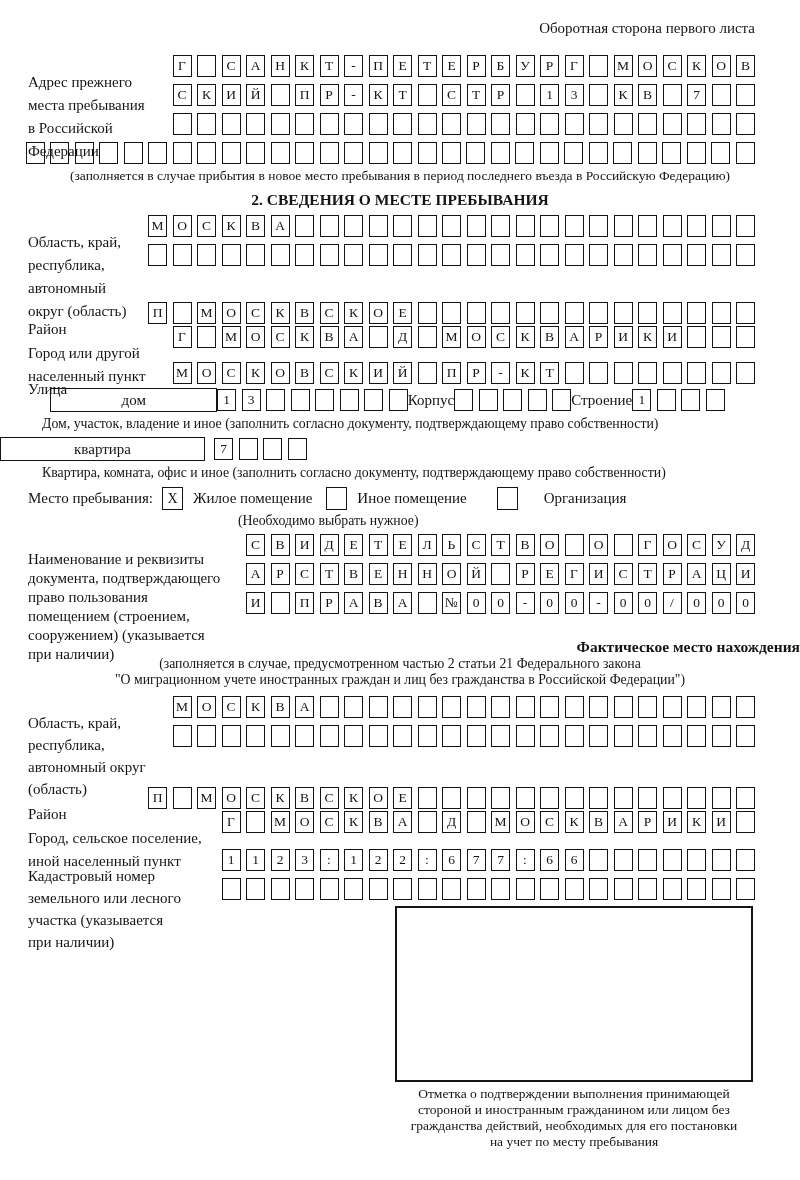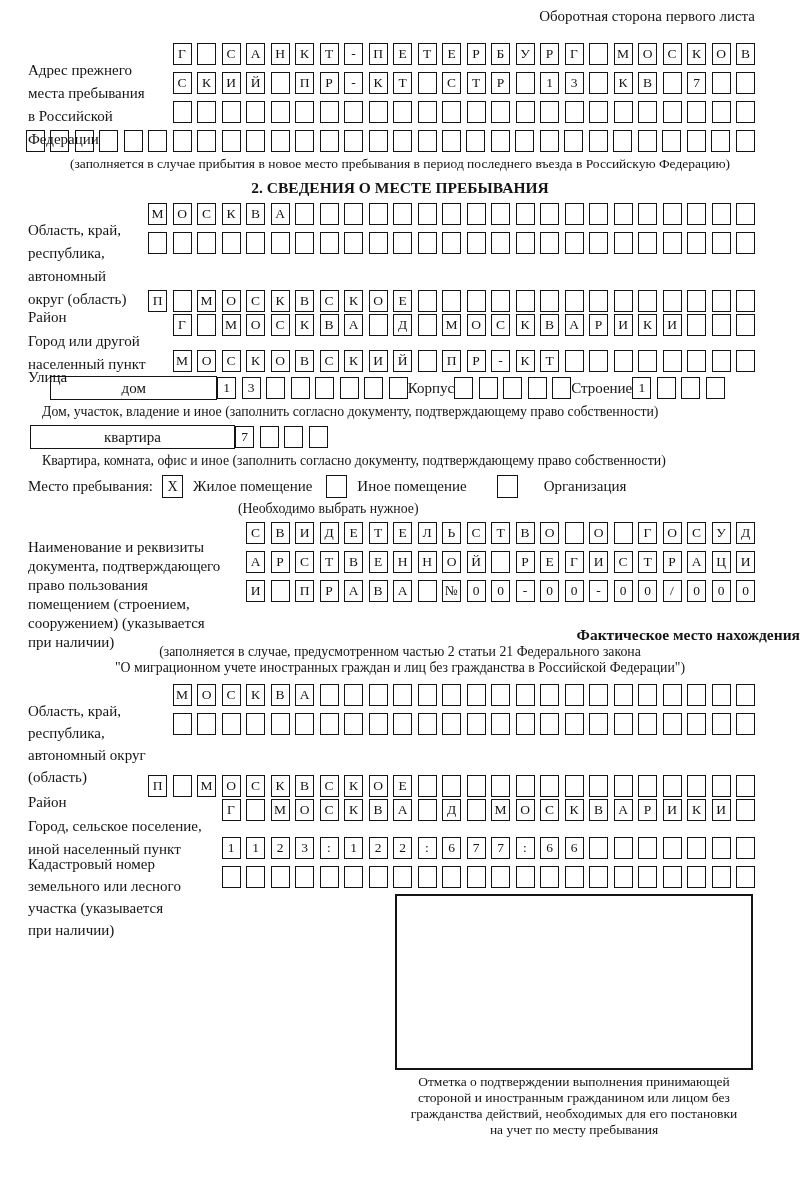--- a/index.html
+++ b/index.html
@@ -3,21 +3,21 @@
 <meta charset="utf-8">
 <style>
   html,body{margin:0;padding:0;background:#ffffff;}
   .page{
     position:relative;
     width:800px;height:1180px;
     background:#ffffff;color:#141414;
     font-family:"Liberation Serif","DejaVu Serif",serif;
     font-size:15px;overflow:hidden;
   }
-  .doc-title{padding:8px 45px 0 0;text-align:right;font-size:15px;}
+  .doc-title{padding:20px 45px 0 0;text-align:right;font-size:15px;}
   
   .cells{display:flex;gap:5.5px;}
   .cell{
     box-sizing:border-box;flex:none;width:19px;height:22px;
     border:1.5px solid #141414;background:#fff;
     display:flex;align-items:center;justify-content:center;
     font-size:13.5px;line-height:1;
   }
   .field{position:relative;}
   .flabel{position:absolute;left:28px;top:16px;line-height:23px;white-space:nowrap;}
@@ -34,21 +34,21 @@
   .f-city2{margin-top:2px;}
   .f-str2{margin-top:14px;}
   
   .house-row{margin-top:4px;display:flex;align-items:center;justify-content:center;padding:0 45px 0 20px;}
   .wide-box{box-sizing:border-box;border:1.6px solid #141414;height:24px;flex:none;
     display:flex;align-items:center;justify-content:center;font-size:15px;}
   .w-dom{width:167px;}
   .w-kv{width:205px;}
   .inline-label{flex:none;}
   .caption{margin-top:4px;padding-left:42px;font-size:13.8px;}
-  .apt-row{margin-top:5px;display:flex;align-items:center;padding-left:30px;}
+  .apt-row{margin-top:5px;display:flex;align-items:center;gap:9px;}
   
   .stay-row{margin-top:6px;display:flex;align-items:center;padding-left:28px;}
   .chk{box-sizing:border-box;flex:none;width:21px;height:23px;border:1.6px solid #141414;
     display:flex;align-items:center;justify-content:center;font-size:14px;}
   .stay-label{margin-right:9px;}
   .mr10{margin-right:10px;}.mr14{margin-right:14px;}.mr26{margin-right:26px;}.mr30{margin-right:30px;}
   .stay-note{margin-top:3px;margin-left:238px;font-size:13.8px;}
   .f-doc{margin-top:5px;}
   .f-doc .flabel{line-height:19px;}
   .subnote{text-align:center;font-size:13.8px;line-height:16px;}

